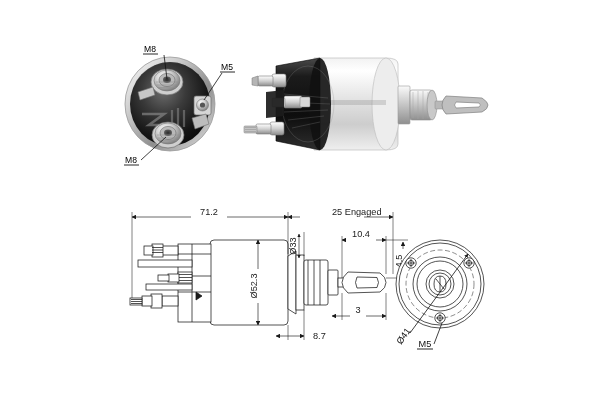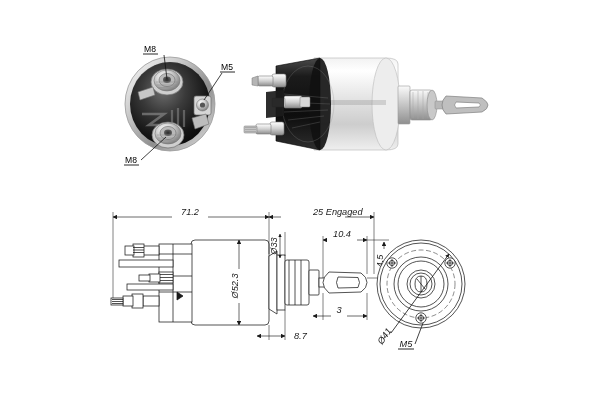--- a/index.html
+++ b/index.html
@@ -16,21 +16,21 @@
     width: 600px; height: 288px;
     background: #ffffff;
   }
   .panel { position: absolute; }
 
   
   #photo-front { left: 108px; top: 38px; width: 130px; height: 130px; }
   #photo-side  { left: 236px; top: 40px; width: 260px; height: 128px; }
 
   
-  #drawing { left: 99px; top: 192px; width: 390px; height: 160px; font-style: italic; }
+  #drawing { left: 118px; top: 192px; width: 390px; height: 160px; }
 
   svg { display: block; overflow: visible; }
 
   .dimtext {
     font-family: "Liberation Sans", sans-serif;
     font-size: 9.2px;
     fill: #1a1a1a;
   }
   .calltext {
     font-family: "Liberation Sans", sans-serif;

